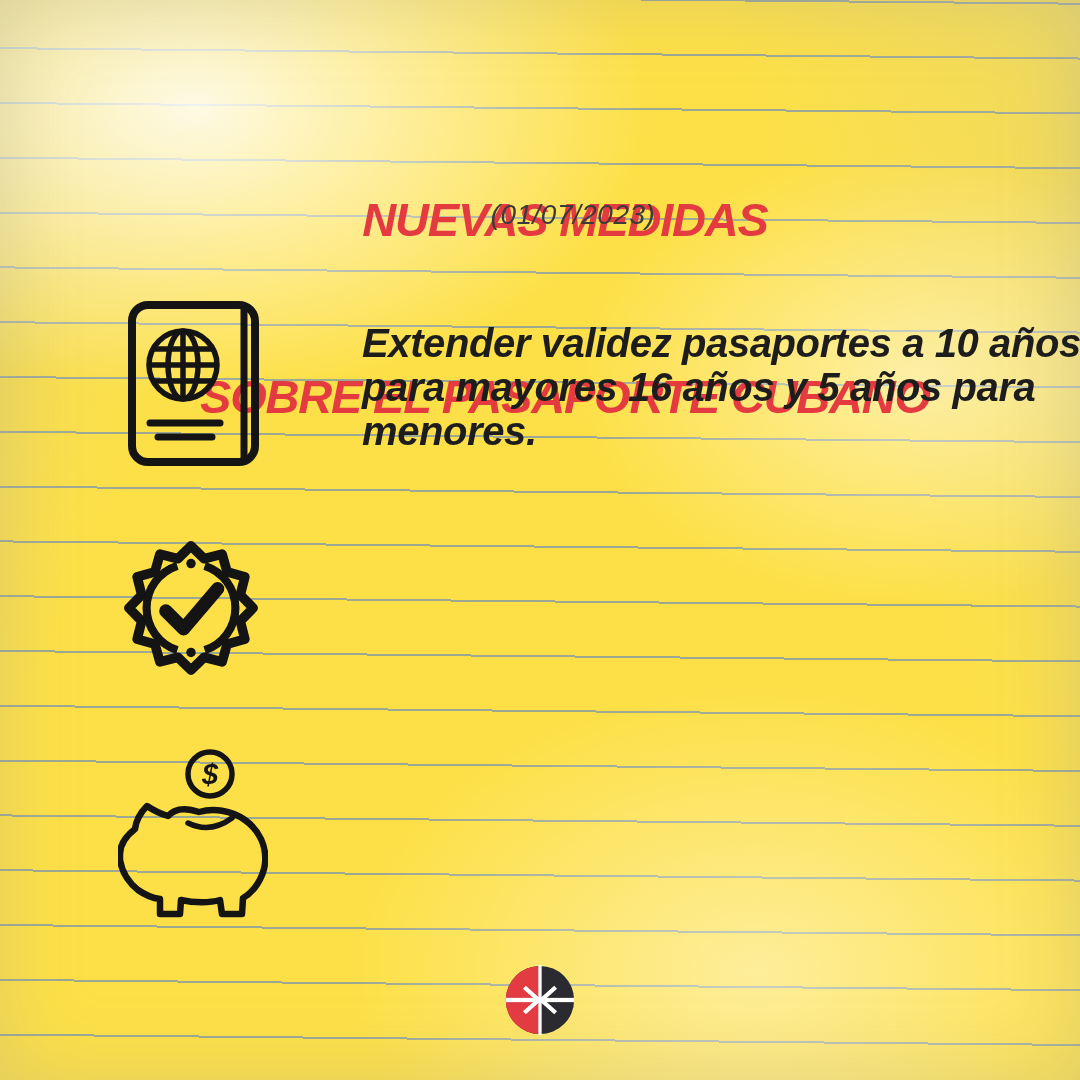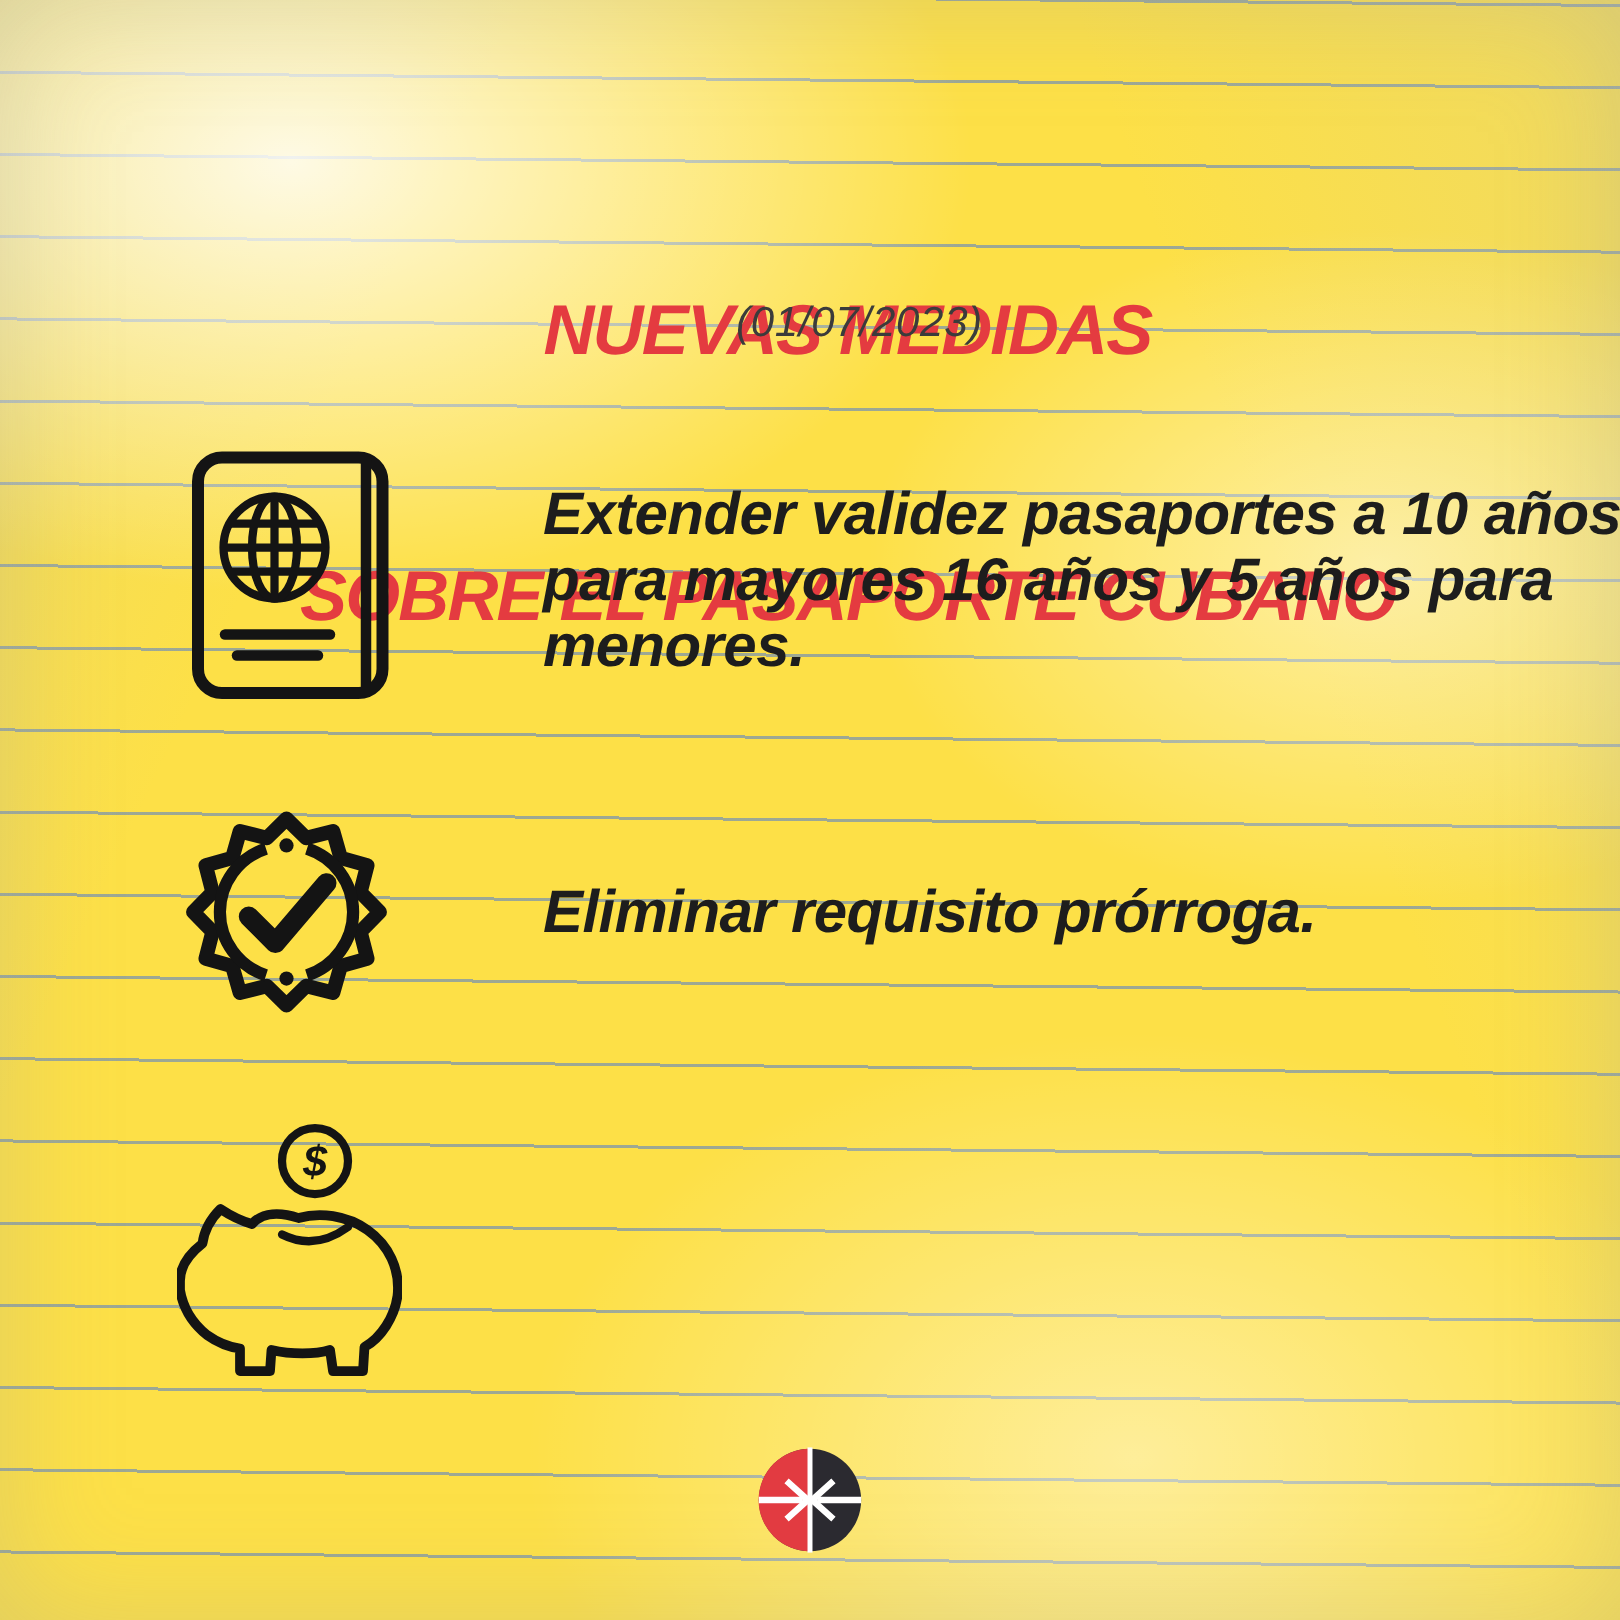--- a/index.html
+++ b/index.html
@@ -97,21 +97,20 @@
 
   <div class="icon-box icon-2">
     <svg width="148" height="150" viewBox="0 0 100 100">
       <polygon class="stroke" stroke-width="6.5" stroke-linejoin="round" points="92,50 83.3,58.9 86.4,71 74.4,74.4 71,86.4 58.9,83.3 50,92 41.1,83.3 29,86.4 25.6,74.4 13.6,71 16.7,58.9 8,50 16.7,41.1 13.6,29 25.6,25.6 29,13.6 41.1,16.7 50,8 58.9,16.7 71,13.6 74.4,25.6 86.4,29 83.3,41.1"></polygon>
       <circle class="stroke" cx="50" cy="50" r="30" stroke-width="5.5" pathLength="100" stroke-dasharray="40 10" stroke-dashoffset="20"></circle>
       <circle cx="50" cy="20" r="3.2" fill="#141414"></circle>
       <circle cx="50" cy="80" r="3.2" fill="#141414"></circle>
       <path class="stroke" d="M33,52 L45,64 L68,37" stroke-width="9" stroke-linecap="round" stroke-linejoin="round"></path>
     </svg>
   </div>
-  <div class="item-text text-2">Eliminar requisito prórroga.</div>
 
   <div class="icon-box icon-3">
     <svg width="150" height="172" viewBox="0 0 150 172">
       <g>
         <circle class="stroke" cx="92" cy="26" r="22" stroke-width="5.5"></circle>
         <text x="92" y="36" text-anchor="middle" font-size="29" font-weight="bold" fill="#141414" font-family="Liberation Sans, DejaVu Sans, sans-serif">$</text>
       </g>
       <path class="stroke" stroke-width="6.5" stroke-linecap="round" stroke-linejoin="round" d="M29,58 C22,65 18,73 17,81 C8,88 2,97 2,106 L2,112 C4,124 10,134 20,142
            C27,147 34,150 42,151 L42,166 L62,166 L63,152 C76,155 92,155 102,152
            L104,166 L124,166 L125,150 C136,144 145,130 147,116 C149,98 141,82 127,72

